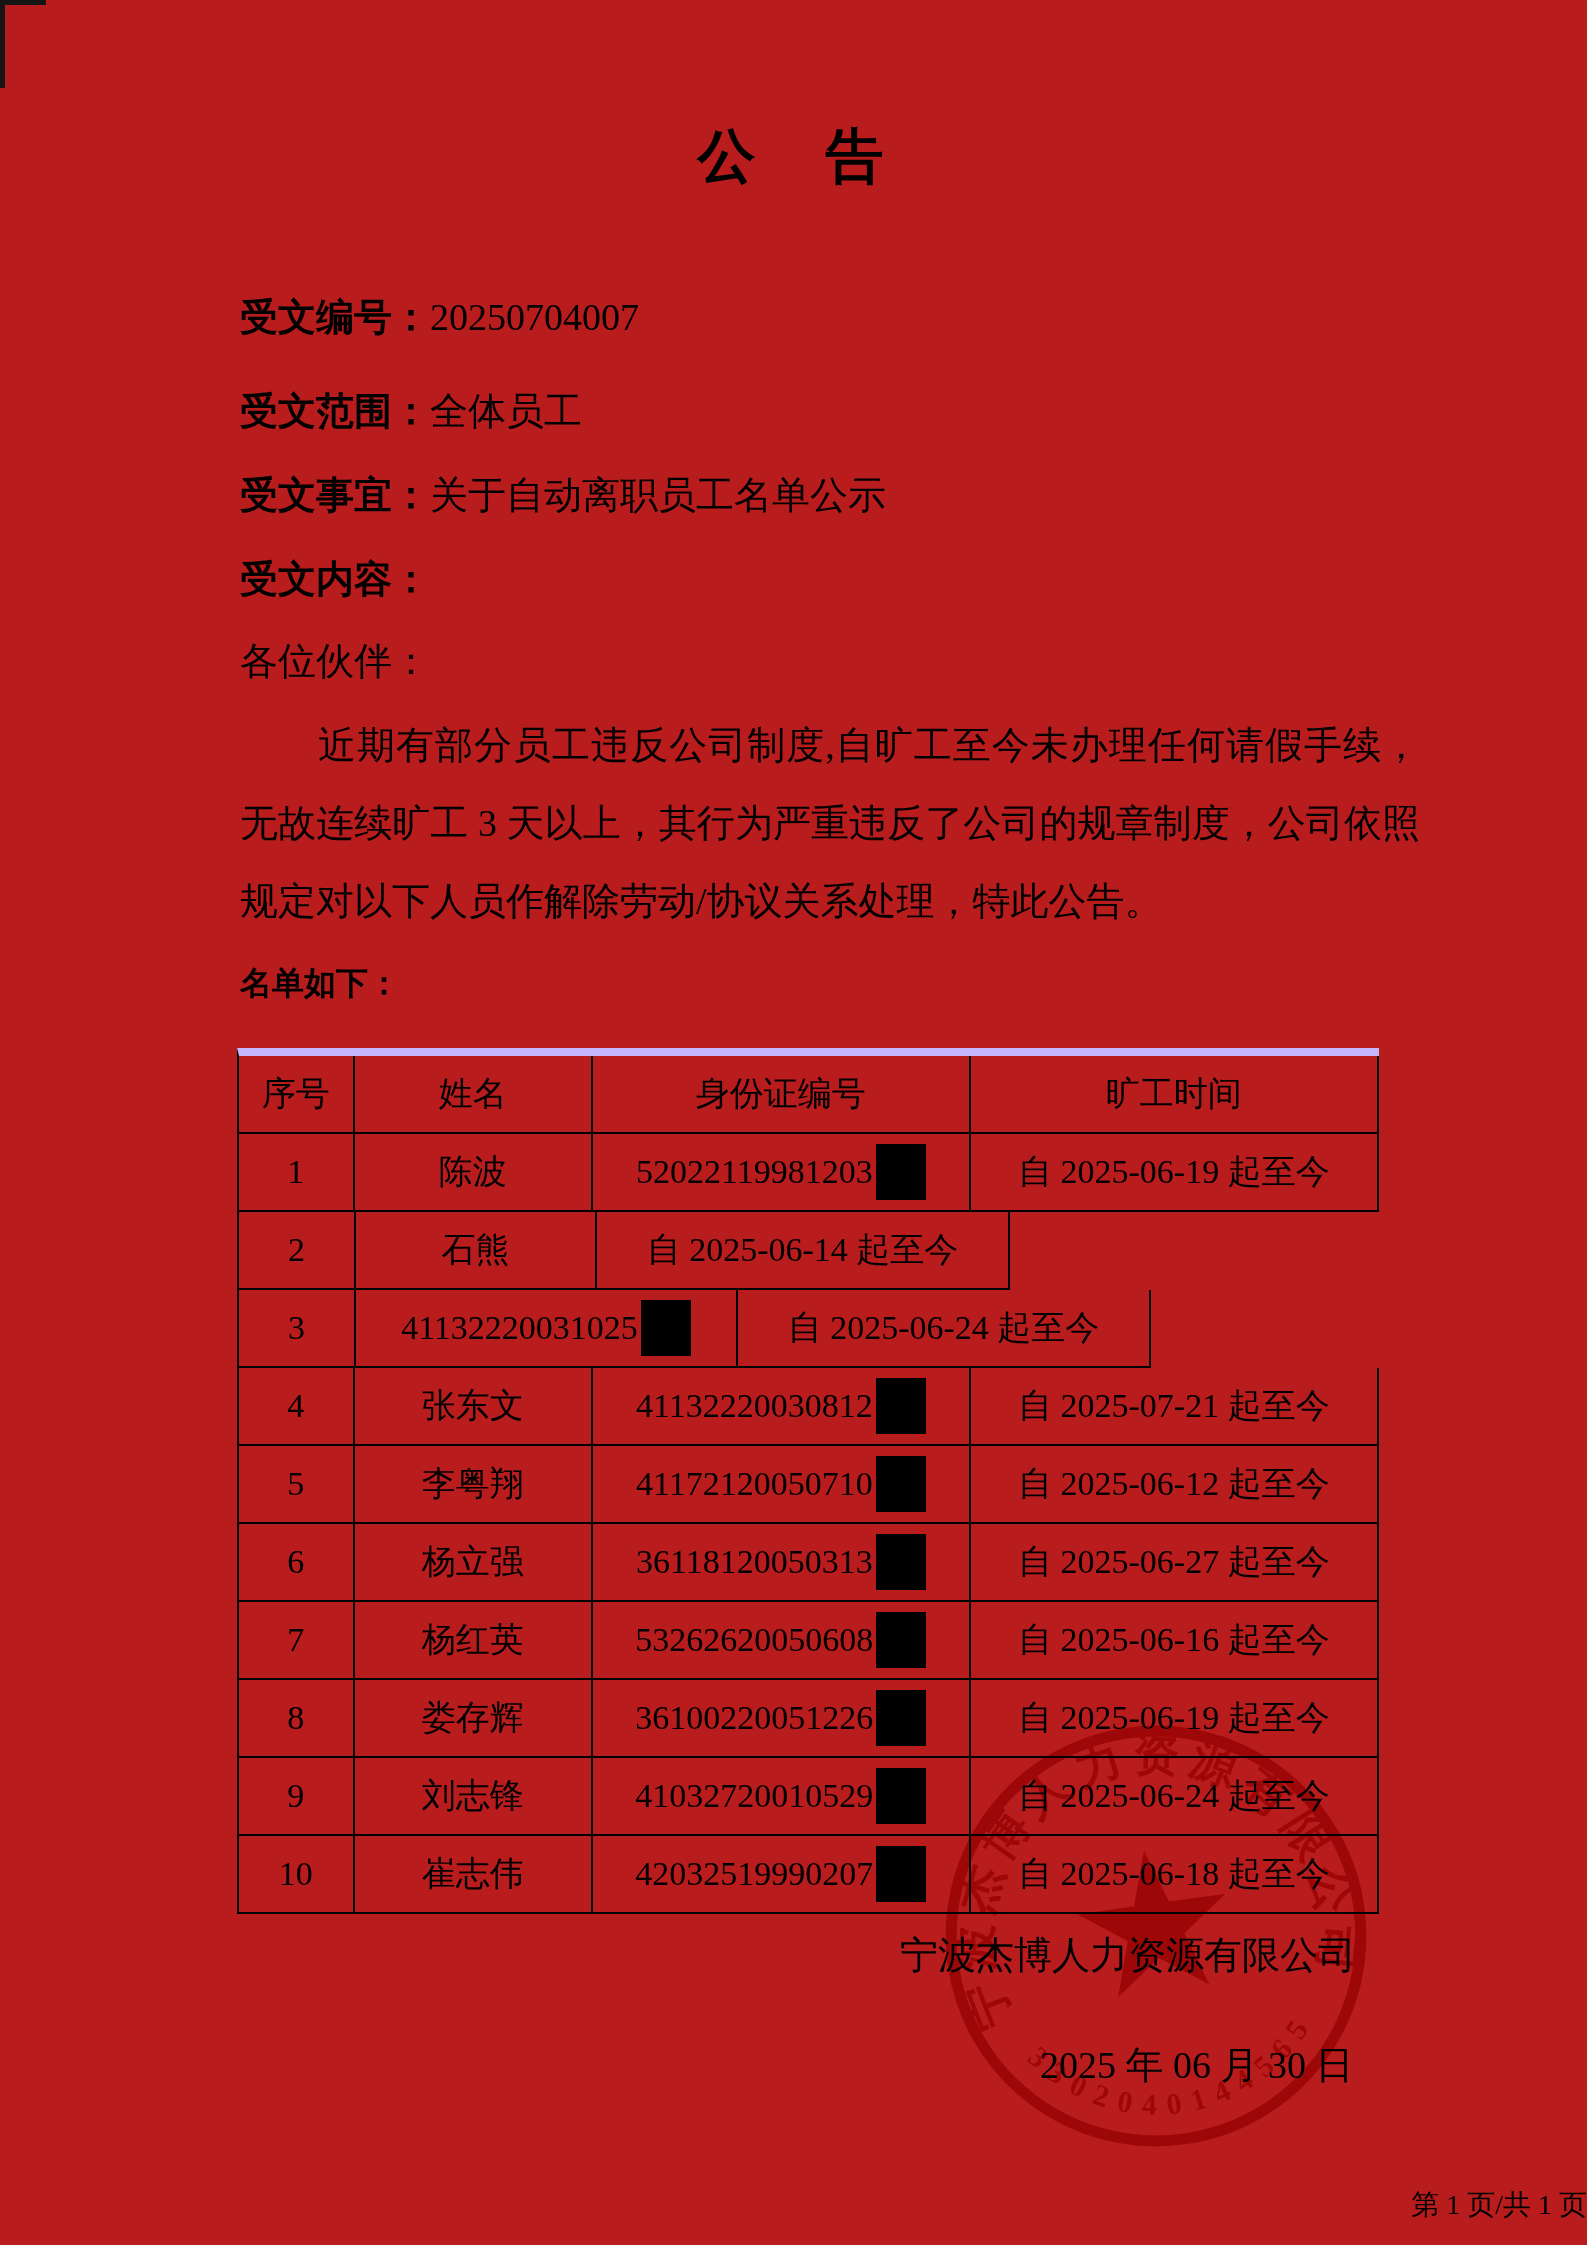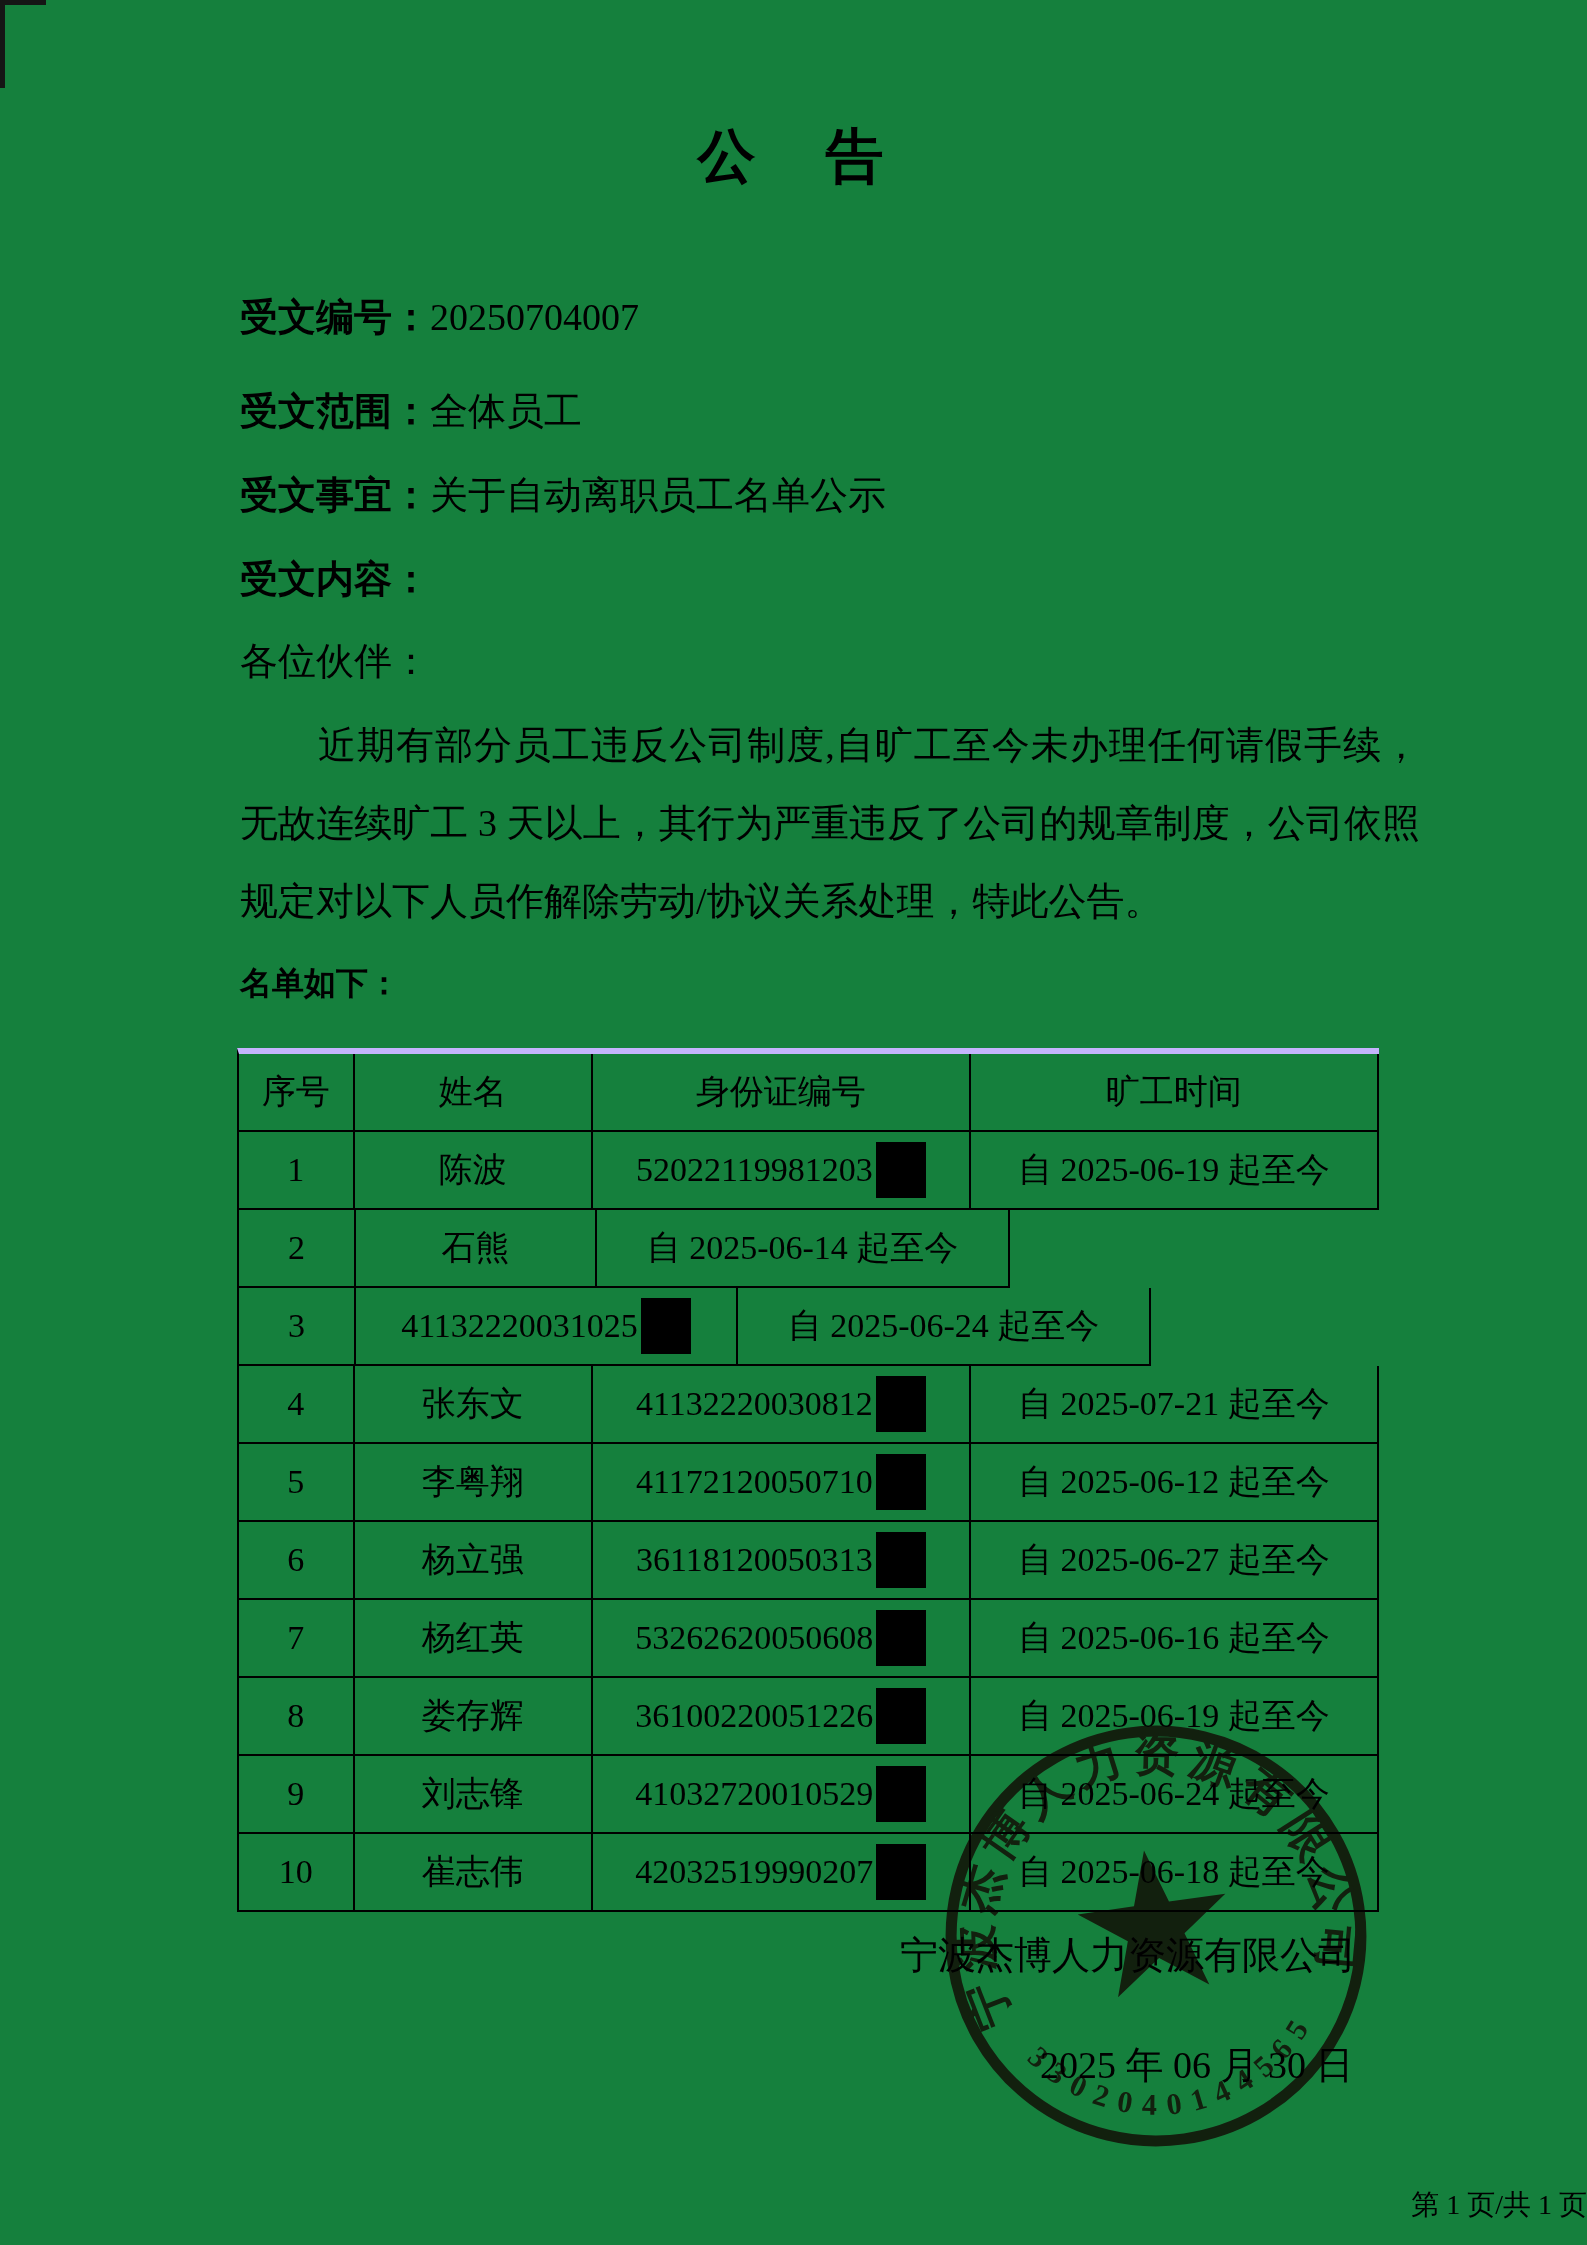--- a/index.html
+++ b/index.html
@@ -1,20 +1,20 @@
 <!DOCTYPE html>
 <html><head>
 <meta charset="utf-8">
 <style>
   html,body{margin:0;padding:0;background:#888;}
   .page{
     position:relative;
     width:1587px;height:2245px;
     margin:0 auto;
-    background:#15803d;
+    background:#b91c1c;
     font-family:"Liberation Serif","DejaVu Serif",serif;
     color:#000;
     overflow:hidden;
   }
   .scan-mark-v{position:absolute;left:0;top:0;width:5px;height:88px;background:#151515;}
   .scan-mark-h{position:absolute;left:0;top:0;width:46px;height:5px;background:#151515;}
 
   .title{
     position:absolute;top:118px;left:0;width:100%;
     text-align:center;font-size:58px;font-weight:bold;letter-spacing:6px;
@@ -27,21 +27,21 @@
 
   .body-para{
     position:absolute;left:240px;top:706px;width:1180px;
     font-size:38px;line-height:78px;text-align:justify;text-indent:78px;
   }
 
   .list-intro{position:absolute;left:240px;top:962px;font-size:32px;font-weight:bold;}
 
   .table{
     position:absolute;left:237px;top:1048px;width:1140px;
-    border-top:6px solid #c4b5fd;border-left:2px solid #000;
+    border-top:8px solid #c4b5fd;border-left:2px solid #000;
     font-size:34px;
   }
   .tr{display:flex;height:78px;}
   .td{
     border-right:2px solid #000;border-bottom:2px solid #000;
     display:flex;align-items:center;justify-content:center;
     box-sizing:border-box;white-space:nowrap;
   }
   .c1{width:117px;} .c2{width:241px;} .c3{width:382px;} .c4{width:413px;}
   .th{font-weight:normal;}

